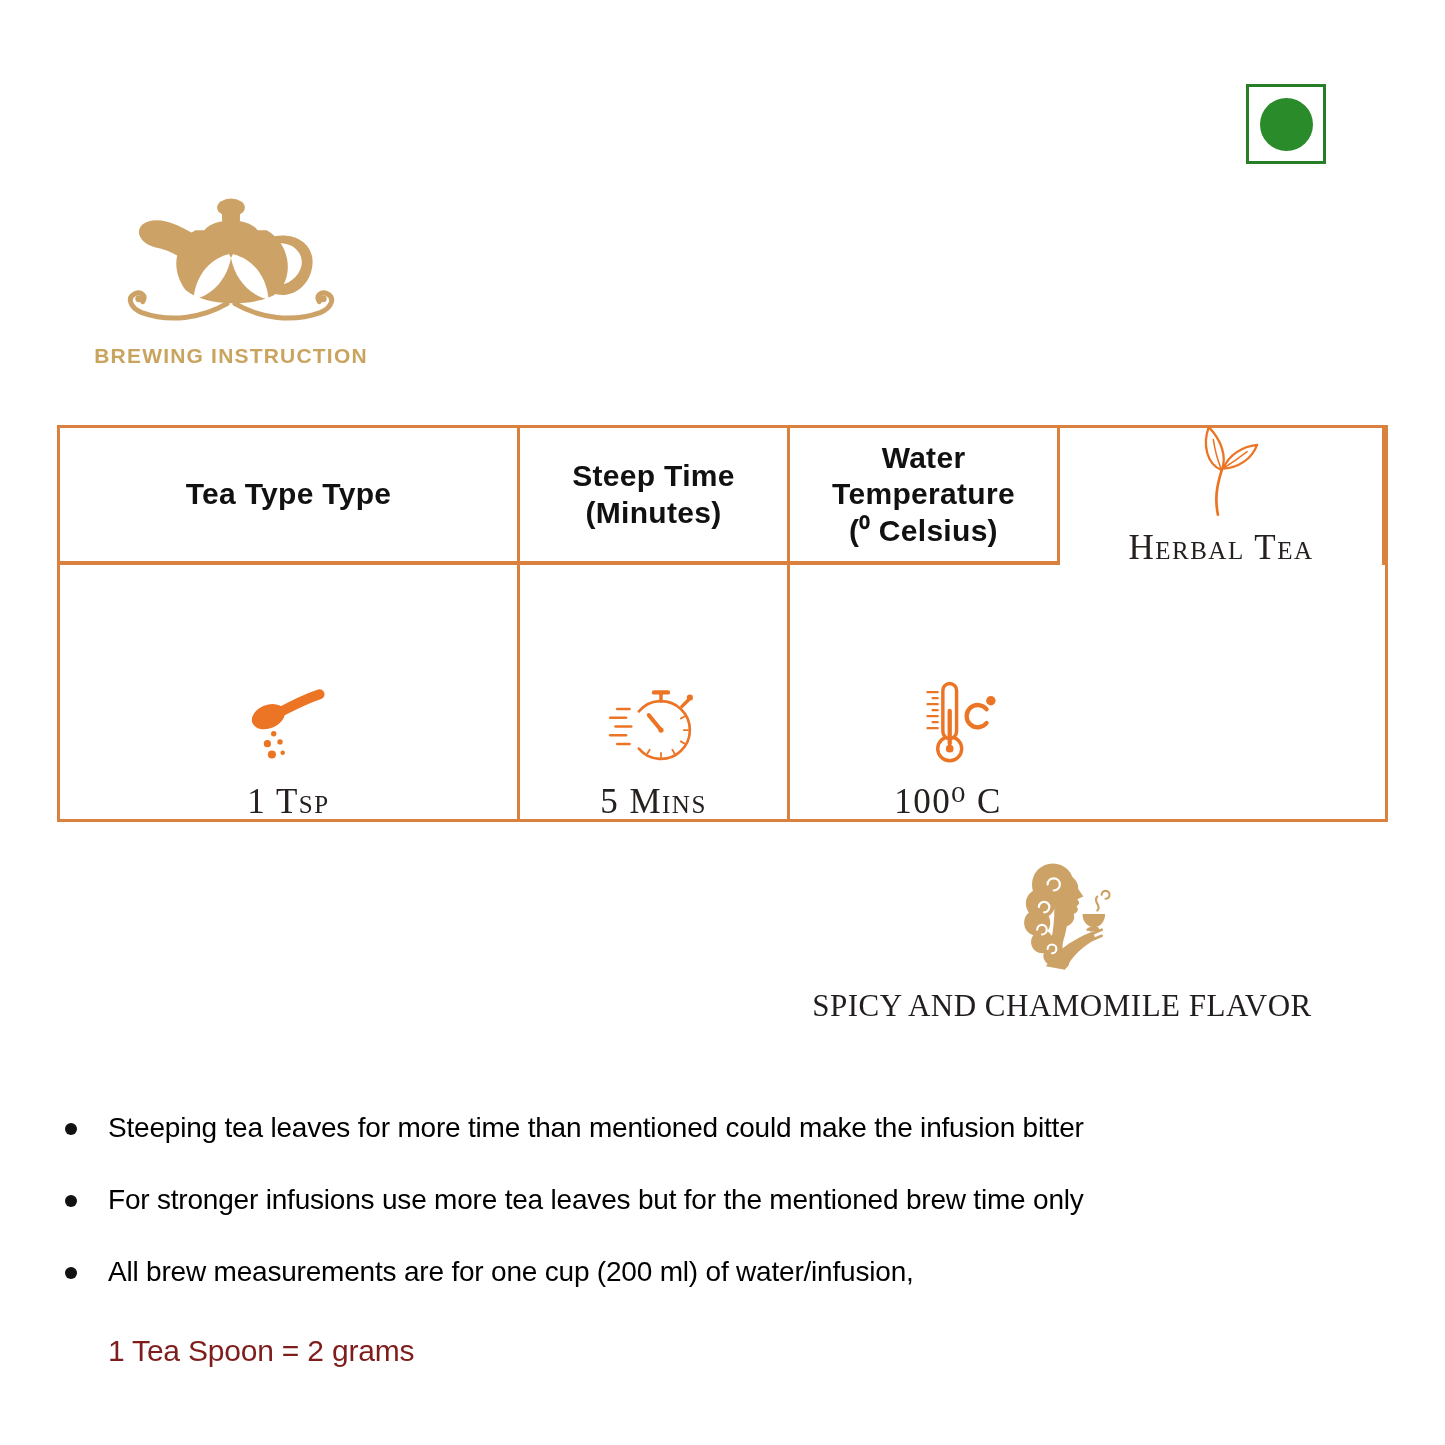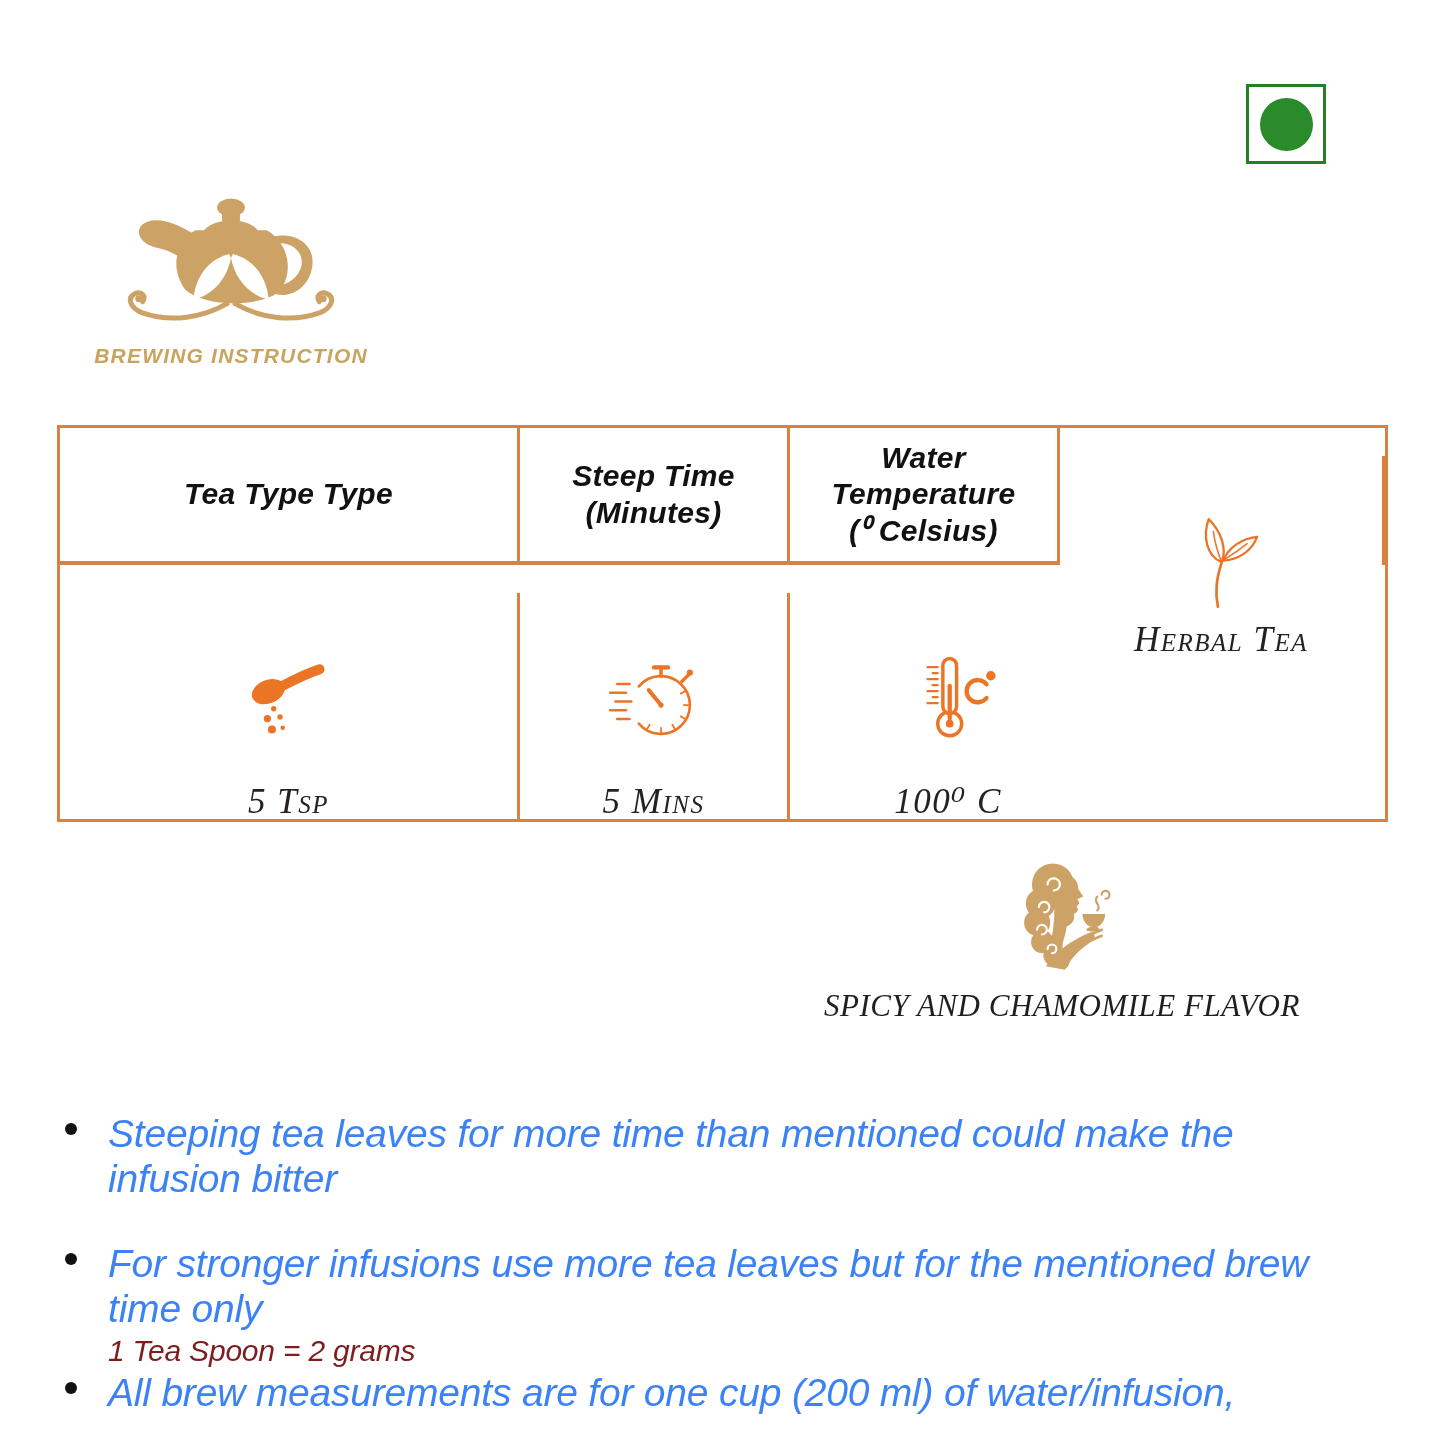--- a/index.html
+++ b/index.html
@@ -1,18 +1,18 @@
 <!DOCTYPE html>
 <html><head>
 <meta charset="utf-8">
 <style>
   html,body{margin:0;padding:0;background:#ffffff;}
   .canvas{
     position:relative;width:1445px;height:1445px;background:#ffffff;
-    font-family:"Liberation Sans",sans-serif;overflow:hidden;color:#1a1a1a;font-style:italic;
+    font-family:"Liberation Sans",sans-serif;overflow:hidden;color:#1a1a1a;
   }
 
   
   .veg-mark{position:absolute;left:1246px;top:84px;width:80px;height:80px;
     border:3px solid #267f26;box-sizing:border-box;display:flex;align-items:center;justify-content:center;}
   .veg-dot{width:53px;height:53px;border-radius:50%;background:#2a8b2a;}
 
   
   .brand{position:absolute;left:85px;top:194px;width:292px;text-align:center;}
   .brand svg{display:block;margin:0 auto;}
@@ -20,42 +20,42 @@
 
   
   .brew-table{position:absolute;left:57px;top:425px;width:1331px;height:397px;
     box-sizing:border-box;border:3px solid #db8140;display:grid;
     grid-template-columns:460px 270px 270px 325px;grid-template-rows:137px 254px;}
   .hcell{box-sizing:border-box;border-right:3px solid #db8140;border-bottom:4px solid #db8140;
     display:flex;align-items:center;justify-content:center;text-align:center;}
   .hcell:nth-child(4){border-right:none;padding-left:10px;}
   .hcell span{white-space:pre-line;font-size:30px;font-weight:bold;color:#111;line-height:1.22;letter-spacing:0.3px;}
   .bcell{box-sizing:border-box;border-right:3px solid #db8140;
-    display:flex;flex-direction:column;align-items:center;justify-content:space-between;padding-top:58px;margin-top:28px;}
+    display:flex;flex-direction:column;align-items:center;justify-content:flex-end;padding-top:58px;}
   .bcell:last-child{border-right:none;padding-left:46px;}
   .cell-icon{height:94px;display:flex;align-items:center;justify-content:center;}
   .cell-label{margin-top:14px;font-family:"Liberation Serif","DejaVu Serif",serif;
     font-variant:small-caps;font-size:35px;color:#26201f;letter-spacing:1.5px;line-height:1;}
 
   
   .section{position:absolute;text-align:center;}
   .section-appearance{left:180px;top:862px;width:420px;}
   .section-flavour{left:702px;top:860px;width:720px;}
   .section .section-icon{display:block;margin:0 auto;}
   .section-label{margin-top:6px;font-family:"Liberation Serif","DejaVu Serif",serif;
     font-variant:small-caps;font-size:25px;color:#c9a45f;letter-spacing:2px;line-height:1;}
   .section-value{margin-top:8px;font-family:"Liberation Serif","DejaVu Serif",serif;
     font-variant:small-caps;color:#221d1e;line-height:1;}
   .section-appearance .section-value{font-size:38px;letter-spacing:1.5px;}
   .section-flavour .section-value{font-size:31px;letter-spacing:0.5px;}
 
   
   .notes{position:absolute;left:63px;top:1112px;width:1310px;list-style:none;margin:0;padding:0;}
   .notes li{position:relative;padding-left:45px;margin-bottom:40px;
-    font-size:39px;color:#3b82f6;letter-spacing:-0.2px;line-height:1.15;}
+    font-size:28px;color:#000000;letter-spacing:-0.2px;line-height:1.15;}
   .notes li::before{content:"";position:absolute;left:2px;top:11px;width:12px;height:12px;
     border-radius:50%;background:#111;}
   .footnote{position:absolute;left:108px;top:1334px;font-size:30px;color:#7f1d1d;letter-spacing:-0.2px;}
 
   svg{overflow:visible;}
 </style>
 </head>
 <body>
 
 <div class="canvas">
@@ -124,21 +124,21 @@
           <ellipse cx="27" cy="43" rx="19" ry="13" transform="rotate(-22 27 43)" fill="#ec7425"></ellipse>
           <g fill="#ec7425">
             <circle cx="33" cy="62" r="3"></circle>
             <circle cx="26" cy="73" r="4"></circle>
             <circle cx="40" cy="71" r="3"></circle>
             <circle cx="31" cy="85" r="4.5"></circle>
             <circle cx="43" cy="83" r="2.5"></circle>
           </g>
         </svg>
       </div>
-      <div class="cell-label">5 Tsp</div>
+      <div class="cell-label">1 Tsp</div>
     </div>
 
     <div class="bcell">
       <div class="cell-icon">
         <svg width="98" height="98" viewBox="0 0 112 112" aria-hidden="true">
           <g fill="none" stroke="#ec7425" stroke-linecap="round">
             <path d="M38.7,42.8 A33,33 0 1 1 38.7,85.2" stroke-width="3"></path>
             <g stroke-width="2">
               <line x1="95" y1="64" x2="90" y2="64"></line>
               <line x1="90.8" y1="79.5" x2="86.5" y2="77"></line>

